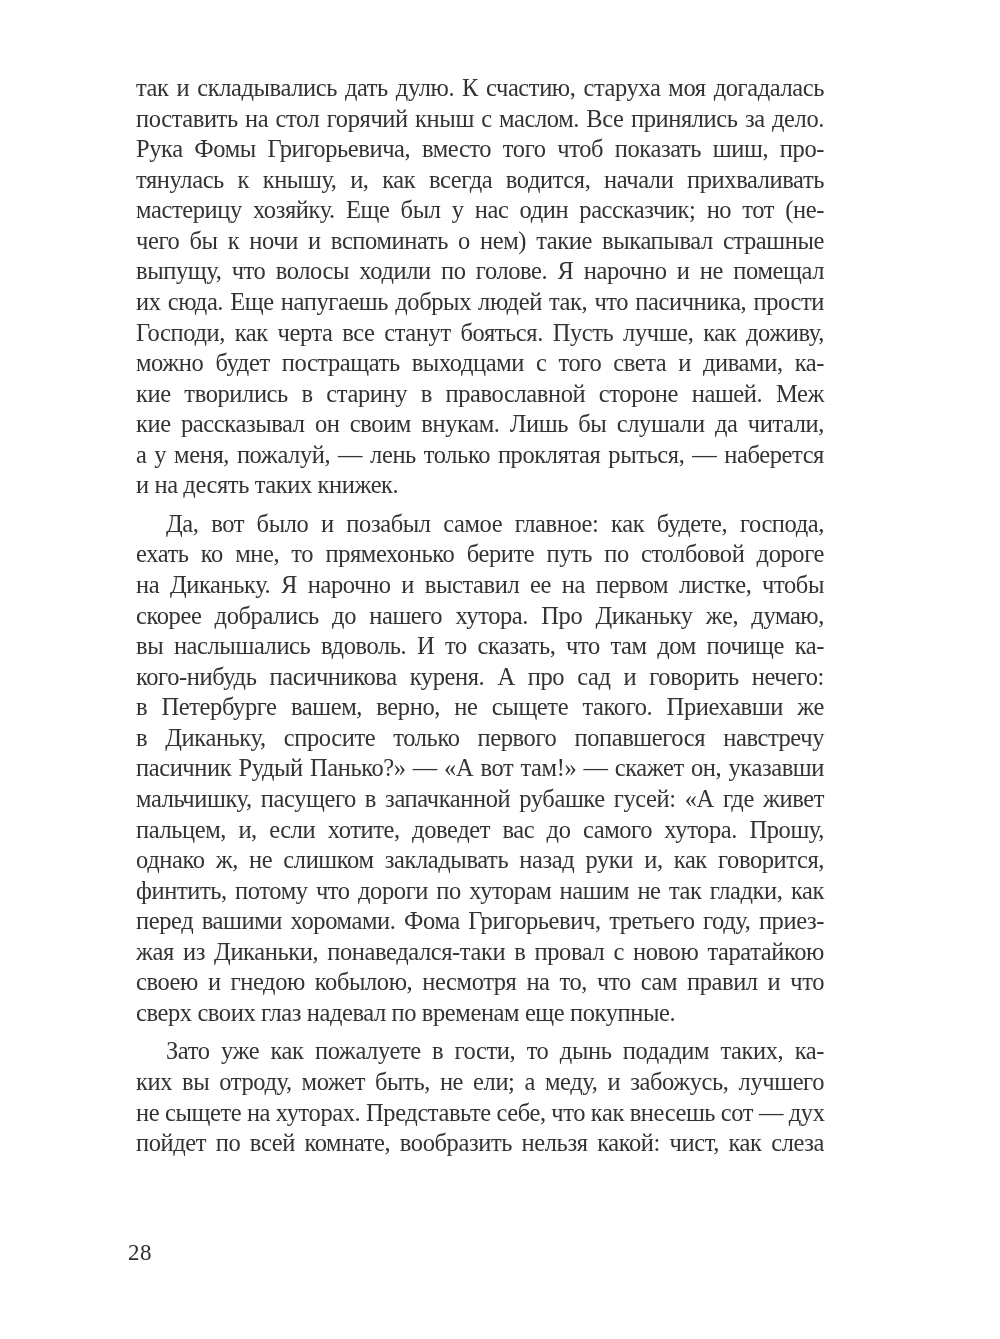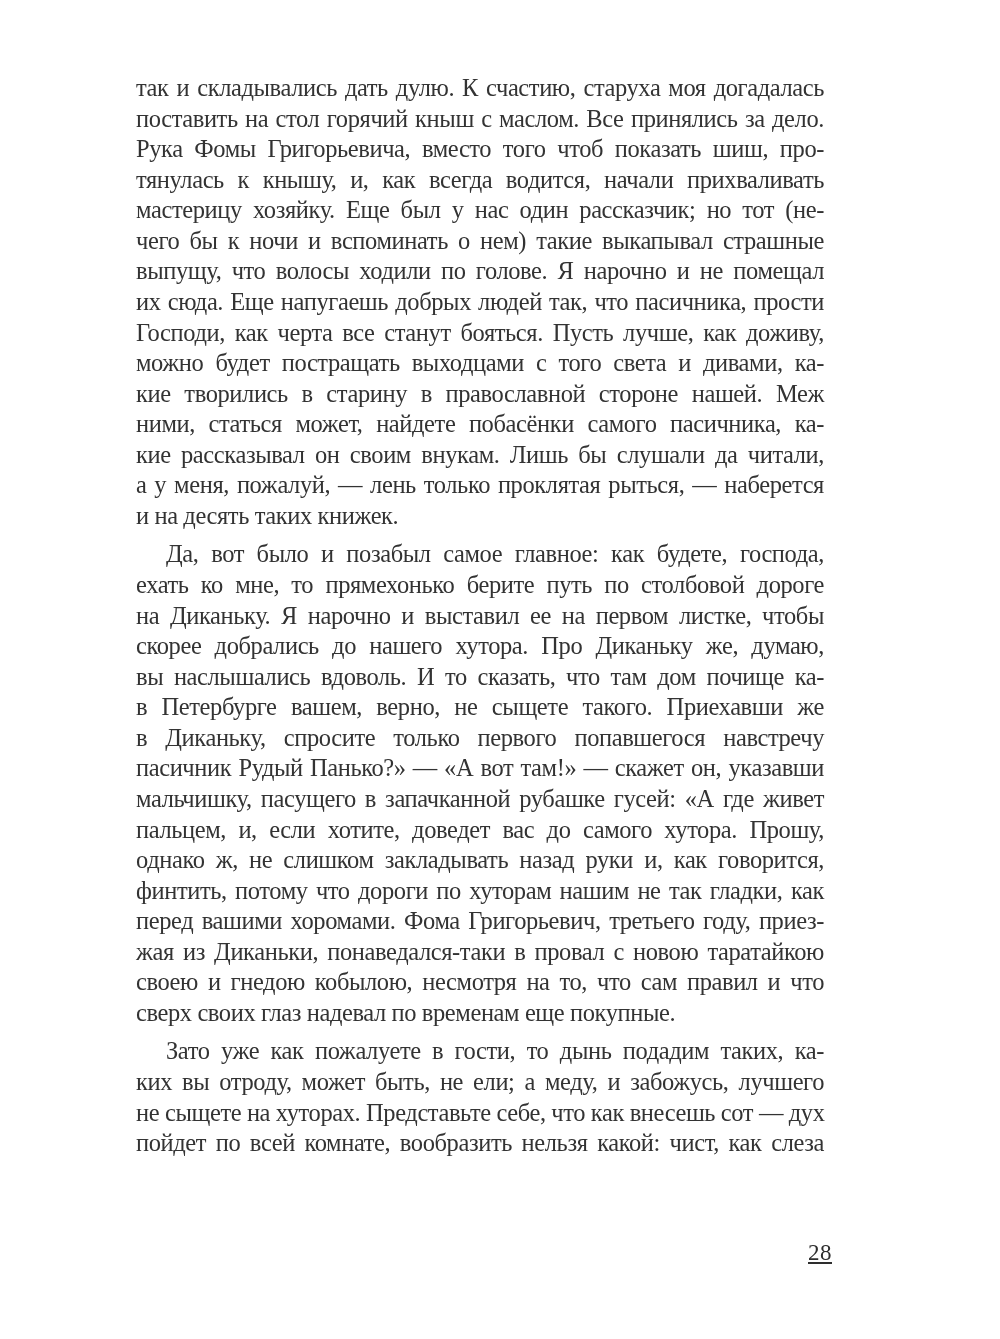--- a/index.html
+++ b/index.html
@@ -39,55 +39,54 @@
     font-family: Liberation Serif, serif;
   }
   .line.endpara {
     text-align-last: left;
   }
   .page-number {
     position: absolute;
     left: 128px;
     top: 1240px;
     width: 704px;
-    text-align: right;
+    text-align: left;
     font-size: 23px;
     letter-spacing: 0.5px;
     color: #2e2e2e;
-    text-decoration: underline;
   }
 </style>
 </head>
 <body>
 
 <div class="book-page">
   <div class="text-block">
       <div class="paragraph">
         <div class="line">так и складывались дать дулю. К счастию, старуха моя догадалась</div>
         <div class="line">поставить на стол горячий кныш с маслом. Все принялись за дело.</div>
         <div class="line">Рука Фомы Григорьевича, вместо того чтоб показать шиш, про-</div>
         <div class="line">тянулась к кнышу, и, как всегда водится, начали прихваливать</div>
         <div class="line">мастерицу хозяйку. Еще был у нас один рассказчик; но тот (не-</div>
         <div class="line">чего бы к ночи и вспоминать о нем) такие выкапывал страшные</div>
         <div class="line">выпущу, что волосы ходили по голове. Я нарочно и не помещал</div>
         <div class="line">их сюда. Еще напугаешь добрых людей так, что пасичника, прости</div>
         <div class="line">Господи, как черта все станут бояться. Пусть лучше, как доживу,</div>
         <div class="line">можно будет постращать выходцами с того света и дивами, ка-</div>
         <div class="line">кие творились в старину в православной стороне нашей. Меж</div>
-        <div class="line">ними, статься может, найдете побасёнки самого пасичника, ка-</div>
         <div class="line">кие рассказывал он своим внукам. Лишь бы слушали да читали,</div>
         <div class="line">а у меня, пожалуй, — лень только проклятая рыться, — наберется</div>
         <div class="line endpara">и на десять таких книжек.</div>
       </div>
       <div class="paragraph">
         <div class="line indent">Да, вот было и позабыл самое главное: как будете, господа,</div>
         <div class="line">ехать ко мне, то прямехонько берите путь по столбовой дороге</div>
         <div class="line">на Диканьку. Я нарочно и выставил ее на первом листке, чтобы</div>
         <div class="line">скорее добрались до нашего хутора. Про Диканьку же, думаю,</div>
         <div class="line">вы наслышались вдоволь. И то сказать, что там дом почище ка-</div>
+        <div class="line">кого-нибудь пасичникова куреня. А про сад и говорить нечего:</div>
         <div class="line">в Петербурге вашем, верно, не сыщете такого. Приехавши же</div>
         <div class="line">в Диканьку, спросите только первого попавшегося навстречу</div>
         <div class="line">пасичник Рудый Панько?» — «А вот там!» — скажет он, указавши</div>
         <div class="line">мальчишку, пасущего в запачканной рубашке гусей: «А где живет</div>
         <div class="line">пальцем, и, если хотите, доведет вас до самого хутора. Прошу,</div>
         <div class="line">однако ж, не слишком закладывать назад руки и, как говорится,</div>
         <div class="line">финтить, потому что дороги по хуторам нашим не так гладки, как</div>
         <div class="line">перед вашими хоромами. Фома Григорьевич, третьего году, приез-</div>
         <div class="line">жая из Диканьки, понаведался-таки в провал с новою таратайкою</div>
         <div class="line">своею и гнедою кобылою, несмотря на то, что сам правил и что</div>

